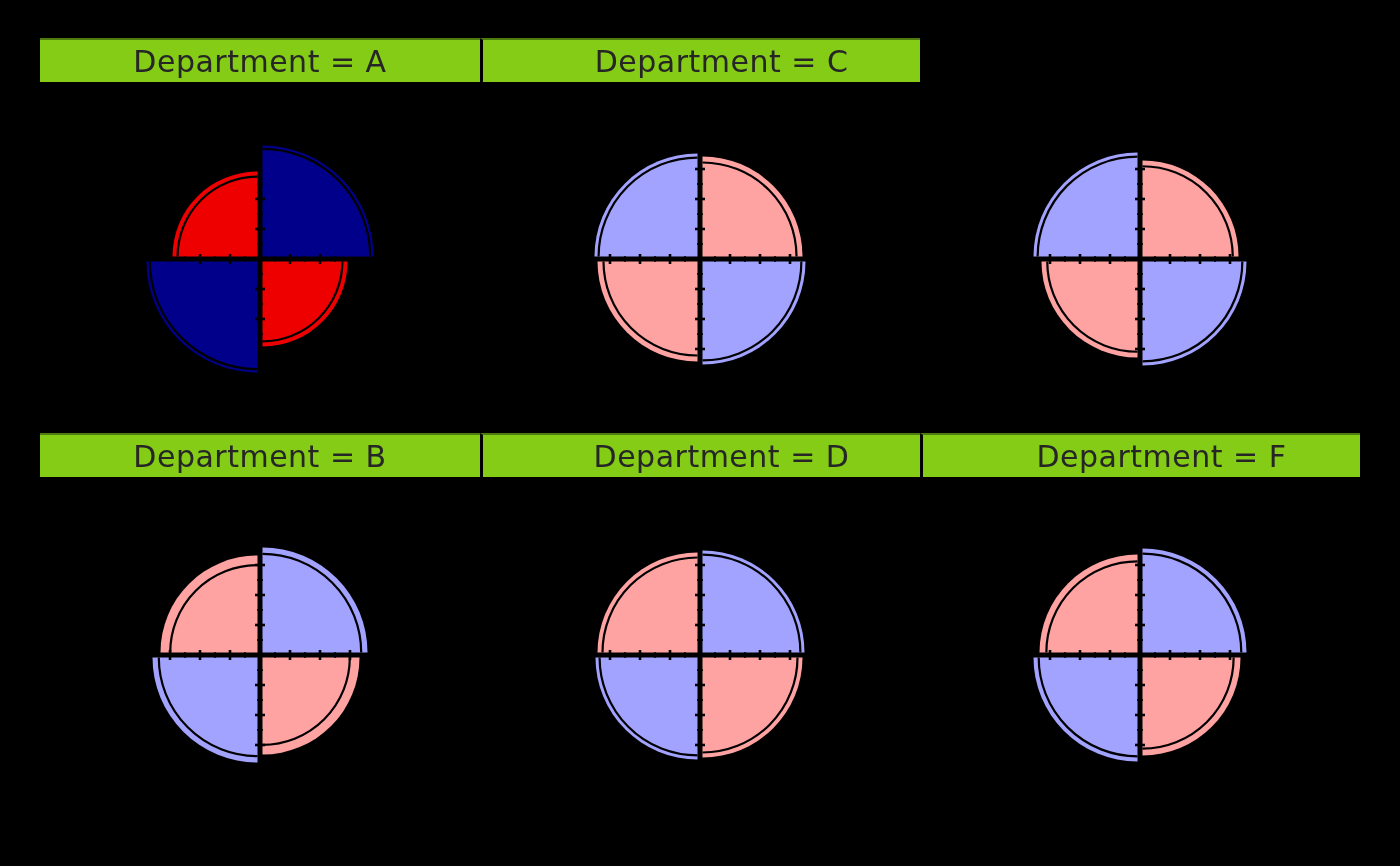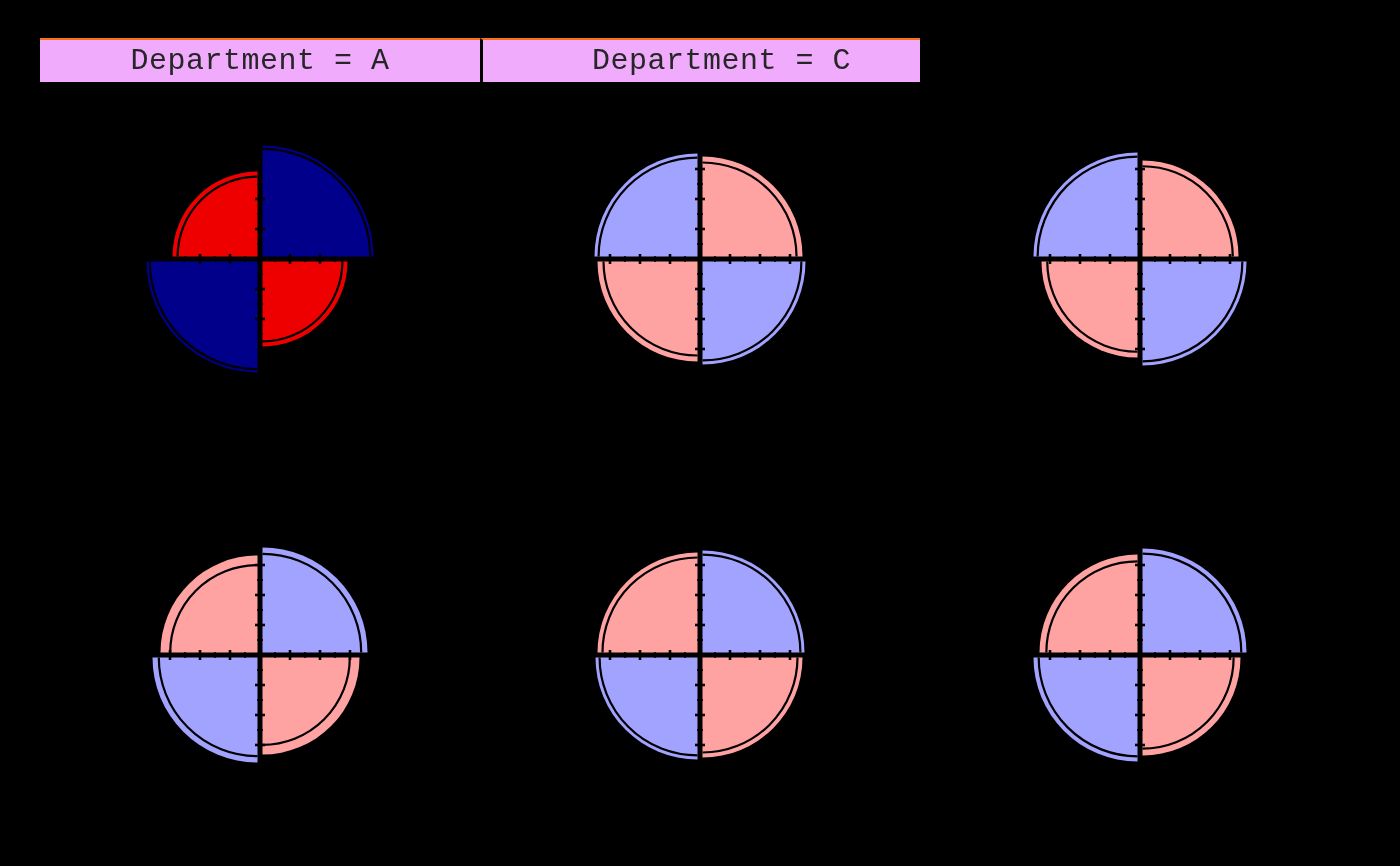--- a/index.html
+++ b/index.html
@@ -4,23 +4,23 @@
 <style>
   html,body{margin:0;padding:0;background:#000;}
   #canvas{
     position:relative;width:1400px;height:866px;background:#000;overflow:hidden;
     font-family:"DejaVu Sans","Liberation Sans",sans-serif;
   }
   .strip-row{
     position:absolute;left:40px;width:1320px;height:46px;display:flex;
   }
   .strip-cell{
-    box-sizing:border-box;width:440px;height:46px;background:#f0abfc;
+    box-sizing:border-box;width:440px;height:46px;background:#84cc16;
     display:flex;align-items:center;justify-content:center;
-    border-top:2px solid #f97316;border-bottom:2px solid #000;font-family:Liberation Mono, monospace;
+    border-top:2px solid #4d7c0f;border-bottom:2px solid #000;
   }
   .strip-cell.divider{border-left:3px solid #000;padding-left:40px;}
   .strip-label{
     font-size:30px;color:#262626;letter-spacing:0.5px;white-space:nowrap;
   }
   .fourfold-svg{position:absolute;}
 </style>
 </head>
 <body>
 
@@ -28,20 +28,31 @@
 
   <div class="strip-row" style="top:38px">
     <div class="strip-cell">
       <span class="strip-label">Department = A</span>
     </div>
     <div class="strip-cell divider">
       <span class="strip-label">Department = C</span>
     </div>
   </div>
 
+  <div class="strip-row" style="top:433px">
+    <div class="strip-cell">
+      <span class="strip-label">Department = B</span>
+    </div>
+    <div class="strip-cell divider">
+      <span class="strip-label">Department = D</span>
+    </div>
+    <div class="strip-cell divider">
+      <span class="strip-label">Department = F</span>
+    </div>
+  </div>
 
   <div id="charts">
       <svg width="240" height="240" viewBox="-120 -120 240 240" class="fourfold-svg" style="left: 140px; top: 139px;">
         <path d="M -2.5 -2.5 L -2.5 -87.5 A 85 85 0 0 0 -87.5 -2.5 Z" fill="#ee0000" stroke="none"></path>
         <path d="M 2.5 -2.5 L 2.5 -113.5 A 111 111 0 0 1 113.5 -2.5 Z" fill="#00008b" stroke="none"></path>
         <path d="M -2.5 2.5 L -2.5 113.5 A 111 111 0 0 1 -113.5 2.5 Z" fill="#00008b" stroke="none"></path>
         <path d="M 2.5 2.5 L 2.5 87.5 A 85 85 0 0 0 87.5 2.5 Z" fill="#ee0000" stroke="none"></path>
         <path d="M -2.5 -82.39999999999999 A 79.89999999999999 79.89999999999999 0 0 0 -82.39999999999999 -2.5" fill="none" stroke="#000000" stroke-width="2.2"></path>
         <path d="M 2.5 -110.17 A 107.67 107.67 0 0 1 110.17 -2.5" fill="none" stroke="#000000" stroke-width="2.2"></path>
         <path d="M -2.5 110.17 A 107.67 107.67 0 0 1 -110.17 2.5" fill="none" stroke="#000000" stroke-width="2.2"></path>

